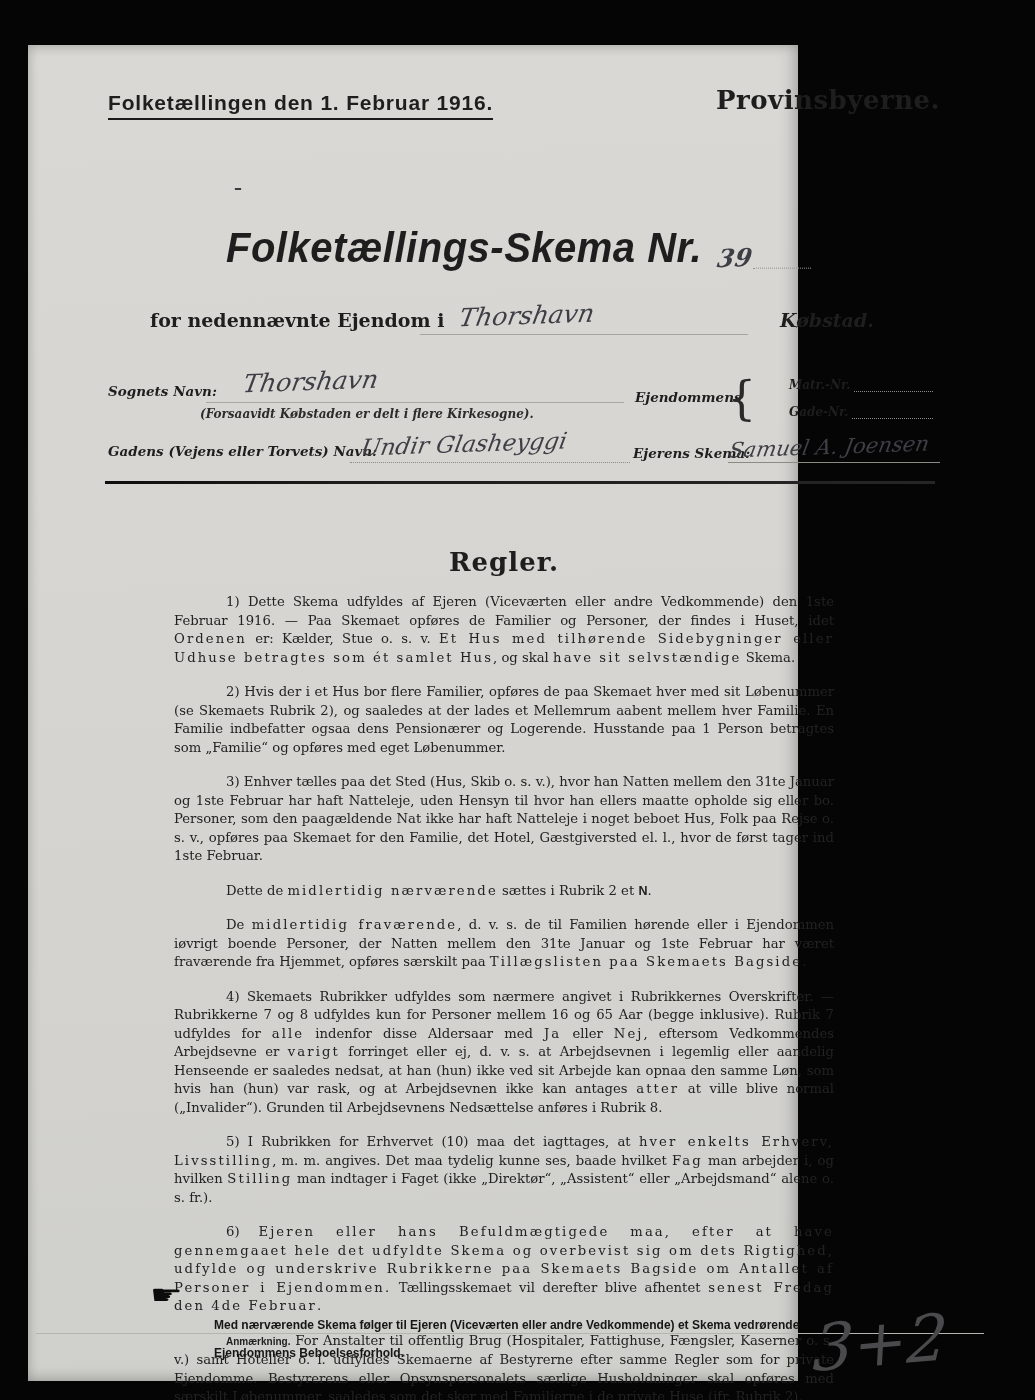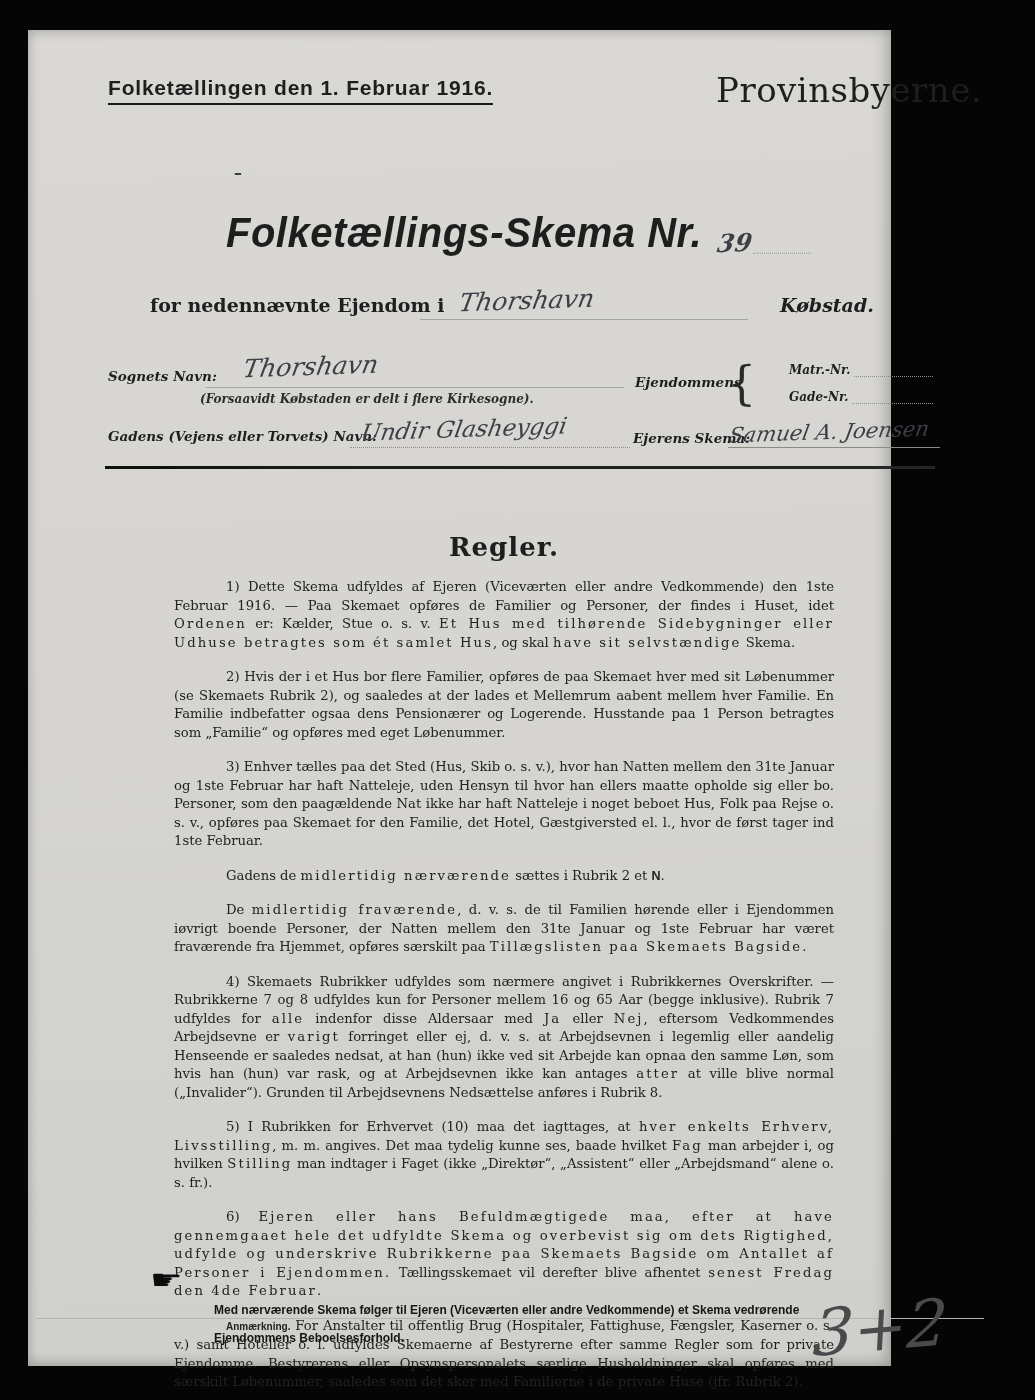--- a/index.html
+++ b/index.html
@@ -2,28 +2,28 @@
 <html style="--paper: #d6d5d1; --ink: #1e1e1e; --handwriting: #3e3e46; --pencil: #4a4a4c;"><head>
 <meta charset="utf-8">
 <style>
   :root{
     --paper:#d6d5d1; --ink:#1e1e1e; --handwriting:#3e3e46; --pencil:#4a4a4c;
   }
   *{margin:0;padding:0;box-sizing:border-box;}
   body{width:1035px;height:1400px;background:#050505;position:relative;
        font-family:"DejaVu Serif",serif;color:var(--ink);overflow:hidden;}
   .stage{position:absolute;inset:0;}
-  .paper{position:absolute;left:28px;top:30px;width:863px;height:1336px;
+  .paper{position:absolute;left:28px;top:45px;width:770px;height:1336px;
          background:linear-gradient(178deg,#d9d8d4 0%,#d5d4d0 55%,#cfcfcb 100%);
          box-shadow:inset -7px 0 14px rgba(0,0,0,.14), inset 0 -5px 12px rgba(0,0,0,.10), inset 3px 3px 10px rgba(0,0,0,.08);}
   .abs{position:absolute;}
 
   .hdr-left{left:80px;top:46px;font-family:"Liberation Sans",sans-serif;font-weight:bold;
             font-size:21px;letter-spacing:.8px;border-bottom:2px solid #1a1a1a;padding-bottom:3px;}
-  .hdr-right{left:688px;top:40px;font-weight:normal;font-size:34px;letter-spacing:.5px;}
+  .hdr-right{left:688px;top:40px;font-weight:bold;font-size:26px;letter-spacing:.5px;}
   .stray{left:206px;top:134px;font-size:16px;font-weight:bold;color:#3a3a3a;}
 
   .title{left:198px;top:180px;white-space:nowrap;
          font-family:"Liberation Sans",sans-serif;font-style:italic;font-weight:bold;
          font-size:40px;letter-spacing:.5px;transform:scaleY(1.04);transform-origin:left top;}
   .hw{font-family:"DejaVu Serif",serif;font-style:italic;color:var(--handwriting);
       display:inline-block;transform:skewX(-12deg) rotate(-2deg);}
   .title .hw-number{font-size:24px;vertical-align:-4px;margin-left:16px;}
   .title .after-line{display:inline-block;width:58px;border-bottom:1px dotted #94948e;vertical-align:-6px;}
 
@@ -121,21 +121,21 @@
     </div>
 
     <div class="abs big-rule"></div>
 
     <div class="abs rules">
       <div class="rules-heading">Regler.</div>
       <div>
           <p class="rule-para gap"><span class="seg-n">1) Dette Skema udfyldes af Ejeren (Viceværten eller andre Vedkommende) den 1ste Februar 1916. — Paa Skemaet opføres de Familier og Personer, der findes i Huset, idet </span><span class="seg-sp">Ordenen</span><span class="seg-n"> er: Kælder, Stue o. s. v. </span><span class="seg-sp">Et Hus med tilhørende Sidebygninger eller Udhuse betragtes som ét samlet Hus</span><span class="seg-n">, og skal </span><span class="seg-sp">have sit selvstændige</span><span class="seg-n"> Skema.</span></p>
           <p class="rule-para gap"><span class="seg-n">2) Hvis der i et Hus bor flere Familier, opføres de paa Skemaet hver med sit Løbenummer (se Skemaets Rubrik 2), og saaledes at der lades et Mellemrum aabent mellem hver Familie. En Familie indbefatter ogsaa dens Pensionærer og Logerende. Husstande paa 1 Person betragtes som „Familie“ og opføres med eget Løbenummer.</span></p>
           <p class="rule-para"><span class="seg-n">3) Enhver tælles paa det Sted (Hus, Skib o. s. v.), hvor han Natten mellem den 31te Januar og 1ste Februar har haft Natteleje, uden Hensyn til hvor han ellers maatte opholde sig eller bo. Personer, som den paagældende Nat ikke har haft Natteleje i noget beboet Hus, Folk paa Rejse o. s. v., opføres paa Skemaet for den Familie, det Hotel, Gæstgiversted el. l., hvor de først tager ind 1ste Februar.</span></p>
-          <p class="rule-para"><span class="seg-n">Gadens de </span><span class="seg-sp">midlertidig nærværende</span><span class="seg-n"> sættes i Rubrik 2 et </span><span class="seg-b">N</span><span class="seg-n">.</span></p>
+          <p class="rule-para"><span class="seg-n">Dette de </span><span class="seg-sp">midlertidig nærværende</span><span class="seg-n"> sættes i Rubrik 2 et </span><span class="seg-b">N</span><span class="seg-n">.</span></p>
           <p class="rule-para gap"><span class="seg-n">De </span><span class="seg-sp">midlertidig fraværende</span><span class="seg-n">, d. v. s. de til Familien hørende eller i Ejendommen iøvrigt boende Personer, der Natten mellem den 31te Januar og 1ste Februar har været fraværende fra Hjemmet, opføres særskilt paa </span><span class="seg-sp">Tillægslisten paa Skemaets Bagside</span><span class="seg-n">.</span></p>
           <p class="rule-para gap"><span class="seg-n">4) Skemaets Rubrikker udfyldes som nærmere angivet i Rubrikkernes Overskrifter. — Rubrikkerne 7 og 8 udfyldes kun for Personer mellem 16 og 65 Aar (begge inklusive). Rubrik 7 udfyldes for </span><span class="seg-sp">alle</span><span class="seg-n"> indenfor disse Aldersaar med </span><span class="seg-sp">Ja</span><span class="seg-n"> eller </span><span class="seg-sp">Nej</span><span class="seg-n">, eftersom Vedkommendes Arbejdsevne er </span><span class="seg-sp">varigt</span><span class="seg-n"> forringet eller ej, d. v. s. at Arbejdsevnen i legemlig eller aandelig Henseende er saaledes nedsat, at han (hun) ikke ved sit Arbejde kan opnaa den samme Løn, som hvis han (hun) var rask, og at Arbejdsevnen ikke kan antages </span><span class="seg-sp">atter</span><span class="seg-n"> at ville blive normal („Invalider“). Grunden til Arbejdsevnens Nedsættelse anføres i Rubrik 8.</span></p>
           <p class="rule-para gap"><span class="seg-n">5) I Rubrikken for Erhvervet (10) maa det iagttages, at </span><span class="seg-sp">hver enkelts Erhverv, Livsstilling</span><span class="seg-n">, m. m. angives. Det maa tydelig kunne ses, baade hvilket </span><span class="seg-sp">Fag</span><span class="seg-n"> man arbejder i, og hvilken </span><span class="seg-sp">Stilling</span><span class="seg-n"> man indtager i Faget (ikke „Direktør“, „Assistent“ eller „Arbejdsmand“ alene o. s. fr.).</span></p>
           <p class="rule-para gap"><span class="seg-n">6) </span><span class="seg-sp">Ejeren eller hans Befuldmægtigede maa, efter at have gennemgaaet hele det udfyldte Skema og overbevist sig om dets Rigtighed, udfylde og underskrive Rubrikkerne paa Skemaets Bagside om Antallet af Personer i Ejendommen.</span><span class="seg-n"> Tællingsskemaet vil derefter blive afhentet </span><span class="seg-sp">senest Fredag den 4de Februar</span><span class="seg-n">.</span></p>
           <p class="rule-para"><span class="seg-bs">Anmærkning.</span><span class="seg-n"> For Anstalter til offentlig Brug (Hospitaler, Fattighuse, Fængsler, Kaserner o. s. v.) samt Hoteller o. l. udfyldes Skemaerne af Bestyrerne efter samme Regler som for private Ejendomme. Bestyrerens eller Opsynspersonalets særlige Husholdninger skal opføres med særskilt Løbenummer, saaledes som det sker med Familierne i de private Huse (jfr. Rubrik 2).</span></p>
         </div>
     </div>
 
     <div class="abs footnote">
       <span class="manicule">☛</span>

